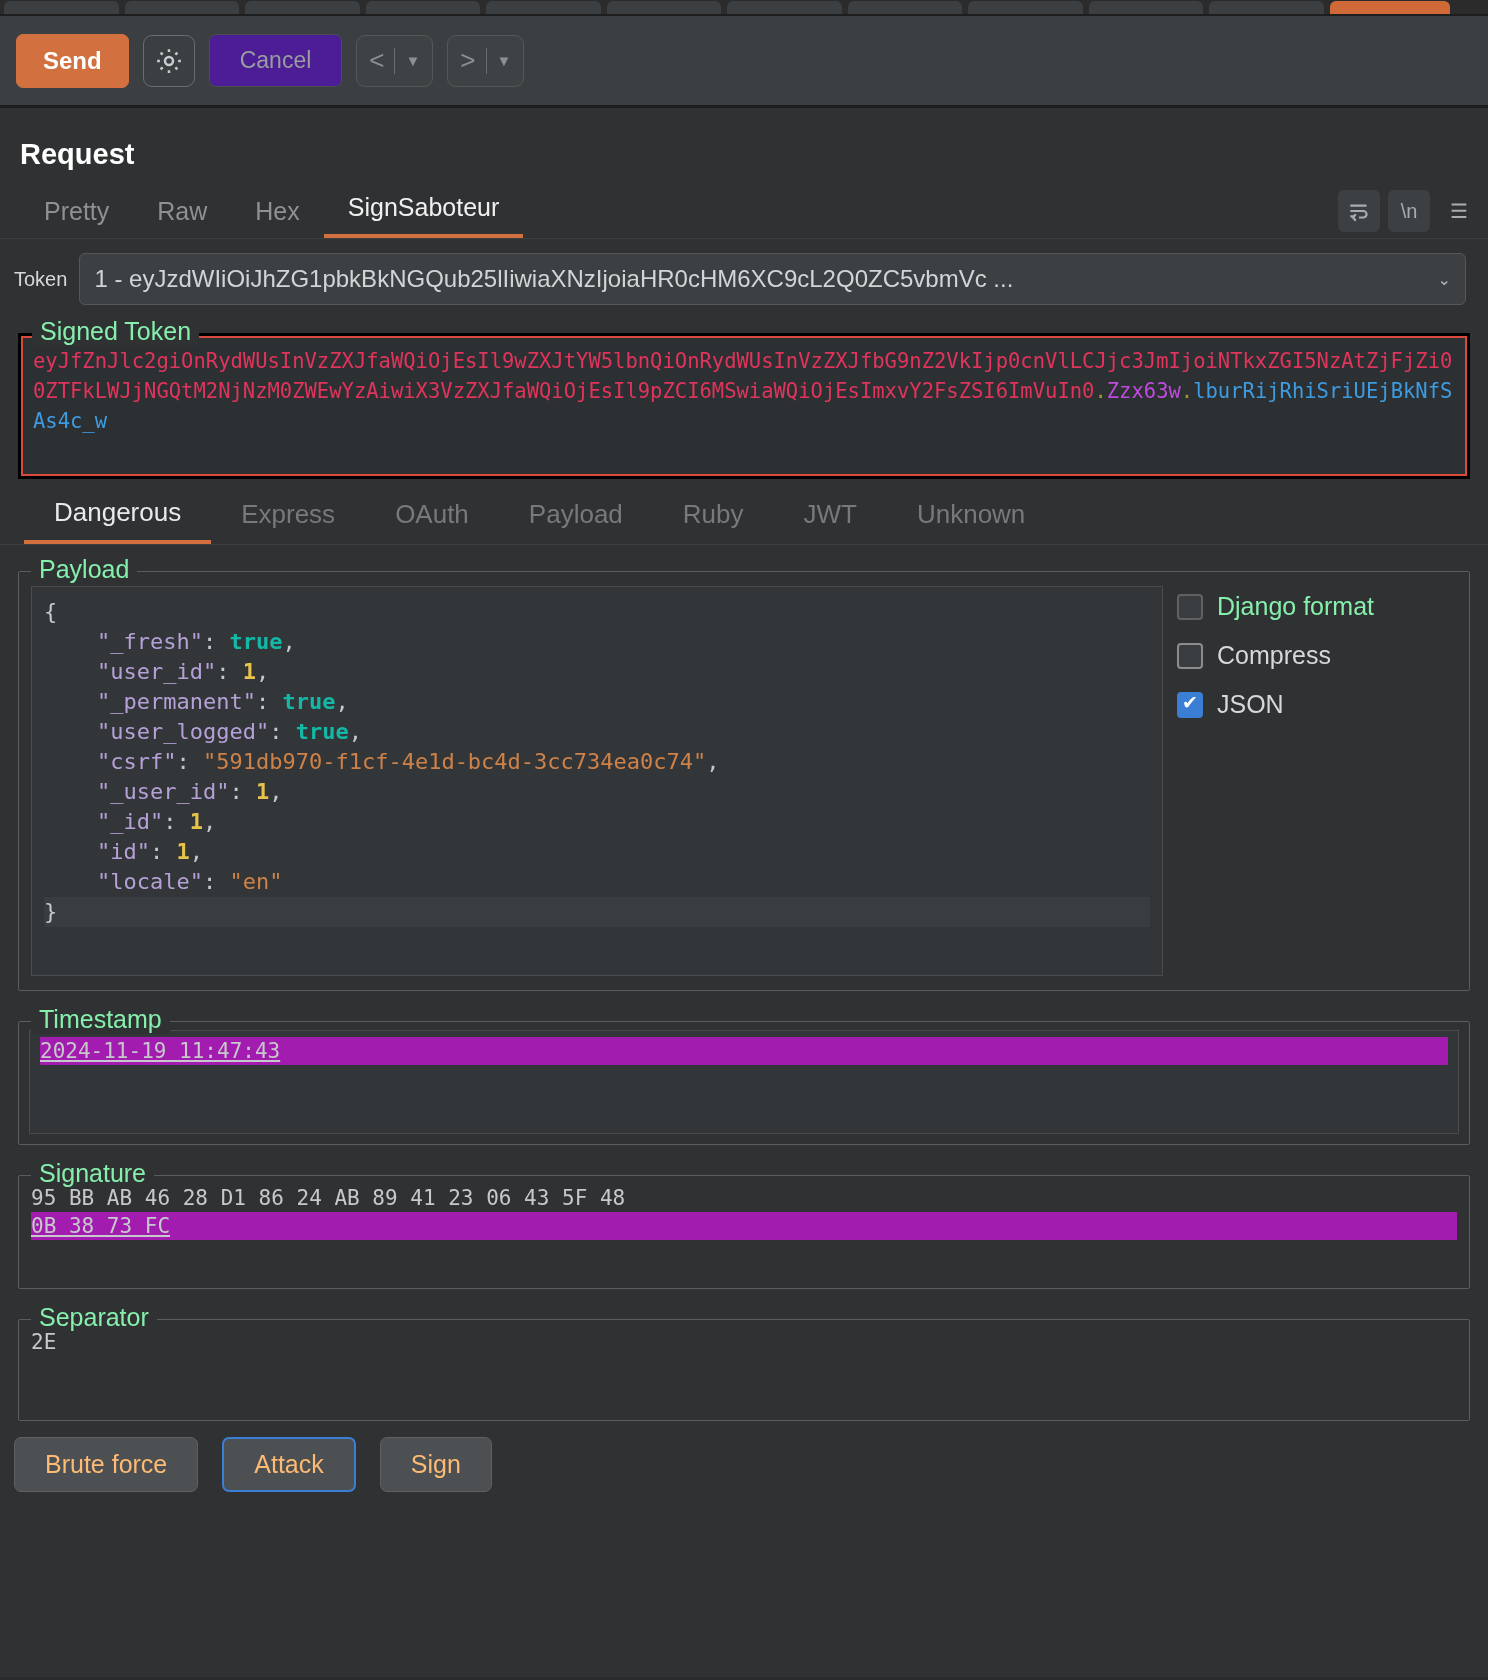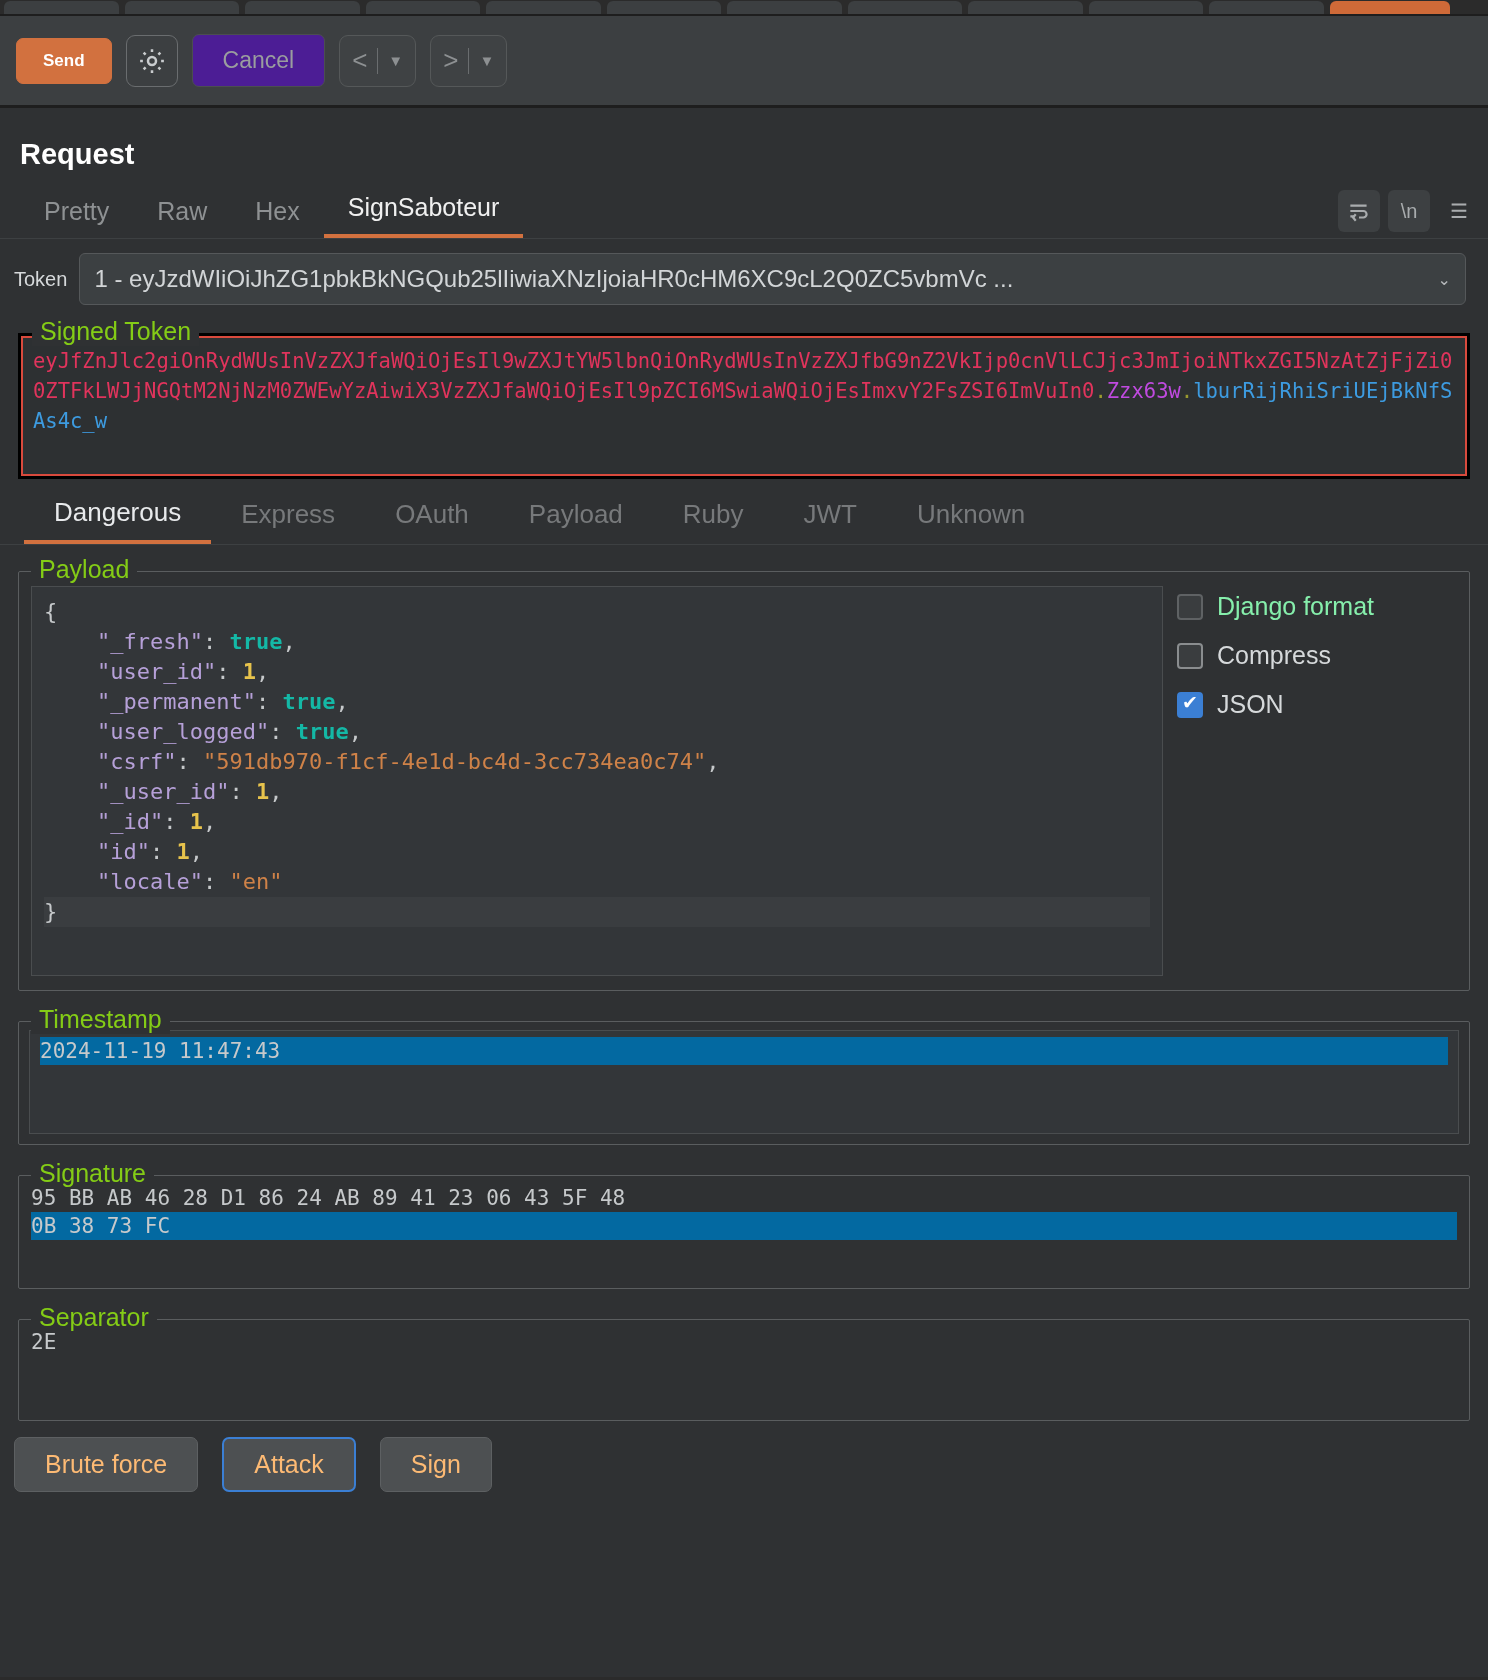--- a/index.html
+++ b/index.html
@@ -32,21 +32,21 @@
   }
   .btn {
     background: #4d5052; color: #c9ccce;
     border: 1px solid #5a5d5f; border-radius: 7px;
     font-size: 23px; font-family: "Liberation Sans", sans-serif;
     cursor: pointer; white-space: nowrap;
   }
   .btn-send {
     background: #d2713f; color: #ffffff; font-weight: bold;
     border: 1px solid #d2713f; border-radius: 7px;
-    padding: 12px 26px; font-size: 17px;
+    padding: 12px 26px; font-size: 24px;
   }
   .btn-gear {
     width: 52px; height: 52px; display: flex;
     align-items: center; justify-content: center;
     background: #3c3f41; border: 1px solid #6a6d6f; border-radius: 9px;
   }
   .btn-cancel { padding: 12px 30px; color: #9a9d9f; background: #4c1d95; border-color: #4b4e50; }
   .btn-nav {
     display: flex; align-items: center; height: 52px;
     padding: 0 12px; gap: 10px; color: #8d9092;
@@ -91,21 +91,21 @@
     display: flex; align-items: center; justify-content: space-between;
     padding: 0 14px; color: #d2d5d7; font-size: 24px; cursor: pointer;
     overflow: hidden; white-space: nowrap;
   }
   .token-select .caret { color: #b5b8ba; font-size: 16px; margin-left: 10px; }
 
   
   .group { position: relative; margin: 22px 18px 0 18px; border: 1px solid #5a5d5f; border-radius: 2px; }
   .group > .legend {
     position: absolute; top: -17px; left: 12px; padding: 0 8px;
-    background: #2f3133; color: #84cc16; font-size: 25px;
+    background: #2f3133; color: #86efac; font-size: 25px;
   }
 
   
   .signed-wrap { margin: 28px 14px 0 14px; border: 3px solid #000000; }
   .signed-box {
     border: 2px solid #d94a3d; background: #2d3032;
     padding: 8px 10px; min-height: 140px;
     font-family: "DejaVu Sans Mono", monospace; font-size: 20.5px;
     line-height: 30px; word-break: break-all; overflow: hidden;
   }
@@ -148,21 +148,21 @@
   .opt-label { font-size: 25px; color: #d6d9db; }
   .opt-label.dim { color: #86efac; }
 
   
   .monobox {
     background: #333639; border: 1px solid #4a4d4f;
     font-family: "DejaVu Sans Mono", monospace; font-size: 21px;
     line-height: 28px; color: #c6c9cb; padding: 6px 10px;
     white-space: pre; overflow: hidden;
   }
-  .monobox .hl { background: #0369a1; display: block; }
+  .monobox .hl { background: #a21caf; display: block; text-decoration: underline; }
   .ts-box { min-height: 104px; margin: 8px 10px 10px 10px; }
   .sig-box { min-height: 104px; margin: 4px 4px 4px 4px; border: none; background: none; padding: 4px 8px; }
   .sep-box { min-height: 92px; margin: 4px 4px 4px 4px; border: none; background: none; padding: 4px 8px; }
 
   
   .actions { display: flex; gap: 24px; padding: 16px 0 0 14px; }
   .abtn {
     background: #4d5052; color: #fdba74; border: 1px solid #5d6062;
     border-radius: 7px; font-size: 25px; padding: 11px 30px; cursor: pointer;
     font-family: "Liberation Sans", sans-serif;

